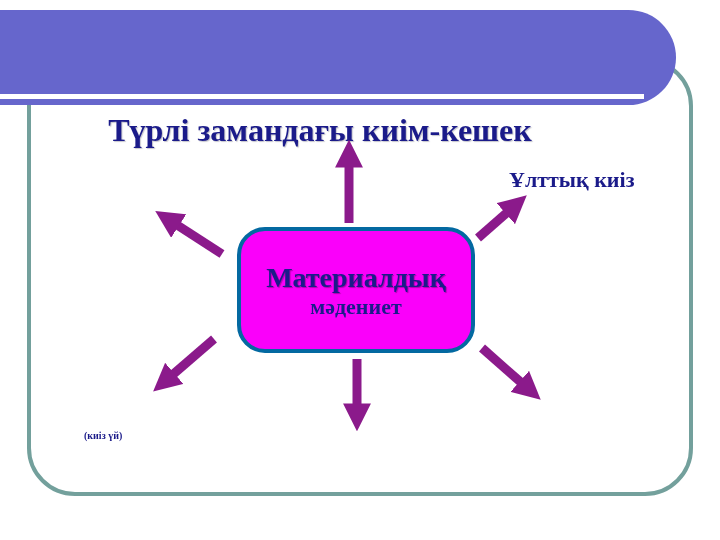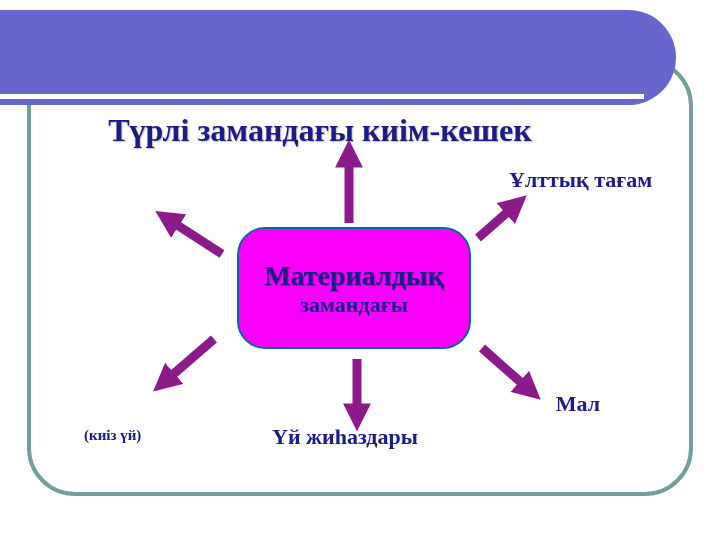--- a/index.html
+++ b/index.html
@@ -34,35 +34,35 @@
   }
   .title{
     position:absolute;left:100px;top:112px;width:440px;z-index:3;
     text-align:center;font-size:32px;font-weight:bold;color:var(--text);
     text-shadow:1px 1px 1px rgba(150,150,160,0.55);
   }
   .arrows-svg{position:absolute;left:0;top:0;z-index:3;}
   .center-box{
     position:absolute;left:237px;top:227px;width:230px;height:118px;z-index:4;
     background:var(--center-box-fill);
-    border:2px solid #0369a1;border-radius:28px;
+    border:4px solid #0369a1;border-radius:28px;
     display:flex;flex-direction:column;align-items:center;justify-content:center;
     color:var(--text);text-align:center;
   }
   .center-line1{font-size:28px;font-weight:bold;line-height:32px;
     text-shadow:1px 1px 1px rgba(60,0,60,0.4);}
   .center-line2{font-size:22px;font-weight:600;line-height:25px;}
   .label{
     position:absolute;z-index:4;color:var(--text);
     font-weight:bold;font-size:22px;line-height:26px;white-space:nowrap;
   }
   .label-left{left:46px;top:184px;}
   .label-top-right{left:509px;top:167px;}
   .label-bottom-left{left:84px;top:400px;}
-  .label-bottom-left-sub{left:84px;top:427px;font-size:15px;line-height:17px;}
+  .label-bottom-left-sub{left:84px;top:427px;font-size:10px;line-height:17px;}
   .label-bottom-center{left:272px;top:424px;}
   .label-bottom-right{left:480px;top:390px;width:196px;text-align:center;white-space:normal;line-height:27px;}
 </style>
 </head>
 <body>
 
 <div class="slide">
 
   <div class="content-box"></div>
 
@@ -83,28 +83,26 @@
         <line x1="222" y1="254" x2="174" y2="223" stroke="#8b1a8b" stroke-width="9" marker-end="url(#ah)"></line>
         <line x1="478" y1="238" x2="510" y2="210" stroke="#8b1a8b" stroke-width="9" marker-end="url(#ah)"></line>
         <line x1="214" y1="339" x2="170" y2="377" stroke="#8b1a8b" stroke-width="9" marker-end="url(#ah)"></line>
         <line x1="357" y1="359" x2="357" y2="409" stroke="#8b1a8b" stroke-width="9" marker-end="url(#ah)"></line>
         <line x1="482" y1="348" x2="524" y2="385" stroke="#8b1a8b" stroke-width="9" marker-end="url(#ah)"></line>
       </g>
   </svg>
 
   <div class="center-box">
     <div class="center-line1">Материалдық</div>
-    <div class="center-line2">замандағы</div>
+    <div class="center-line2">мәдениет</div>
   </div>
 
 
-  <div class="label label-top-right">Ұлттық тағам</div>
+  <div class="label label-top-right">Ұлттық киіз</div>
 
 
   <div class="label label-bottom-left-sub">(киіз үй)</div>
 
-  <div class="label label-bottom-center">Үй жиһаздары</div>
 
   <div class="label label-bottom-right">
-    <div>Мал</div>
   </div>
 
 </div>
 
 </body></html>

